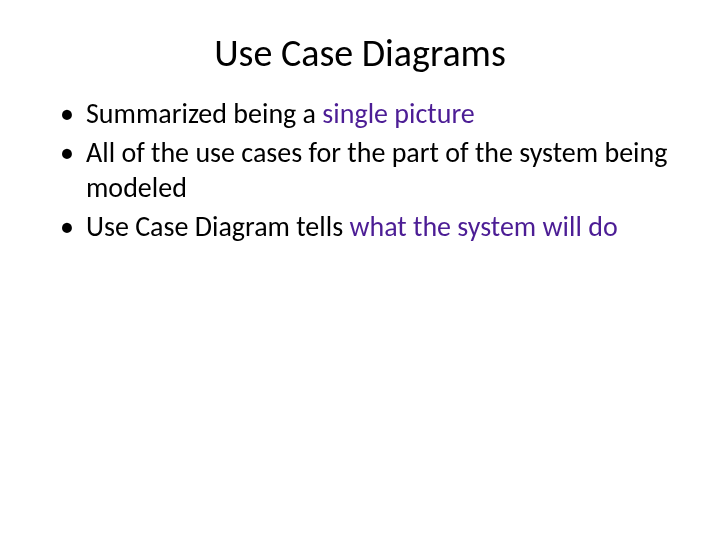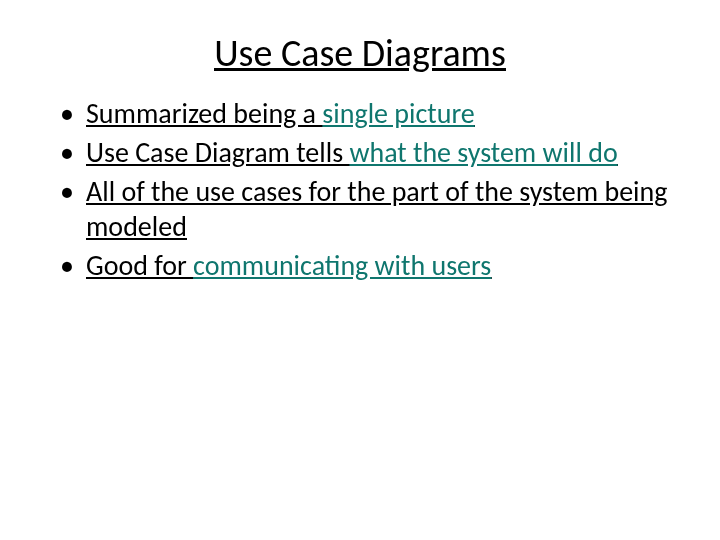--- a/index.html
+++ b/index.html
@@ -1,15 +1,15 @@
 <!DOCTYPE html>
 <html><head>
   <meta charset="utf-8">
   <style>
-    * { margin: 0; padding: 0; box-sizing: border-box; text-decoration: underline; }
+    * { margin: 0; padding: 0; box-sizing: border-box; }
     body {
       width: 720px;
       height: 540px;
       background: #ffffff;
       font-family: Calibri, "Segoe UI", Arial, sans-serif;
       color: #000000;
       padding: 30px 30px 30px 30px;
       overflow: hidden;
     }
     .title {
@@ -33,34 +33,31 @@
     }
     .bullet-item::before {
       content: "•";
       position: absolute;
       left: 0;
       top: 0;
       color: #000000;
       font-size: 28px;
     }
     .emphasis {
-      color: #0f766e;
+      color: #4c1d95;
     }
   </style>
 </head>
 <body>
 
 <h1 class="title">Use Case Diagrams</h1>
 
 <ul class="bullet-list">
   <li class="bullet-item">
     <span>Summarized being a </span><span class="emphasis">single picture</span><span></span>
   </li>
   <li class="bullet-item">
-    <span>Use Case Diagram tells </span><span class="emphasis">what the system will do</span><span></span>
-  </li>
-  <li class="bullet-item">
     <span>All of the use cases for the part of the system being modeled</span><span class="emphasis"></span><span></span>
   </li>
   <li class="bullet-item">
-    <span>Good for </span><span class="emphasis">communicating with users</span><span></span>
+    <span>Use Case Diagram tells </span><span class="emphasis">what the system will do</span><span></span>
   </li>
 </ul>
 
 </body></html>

